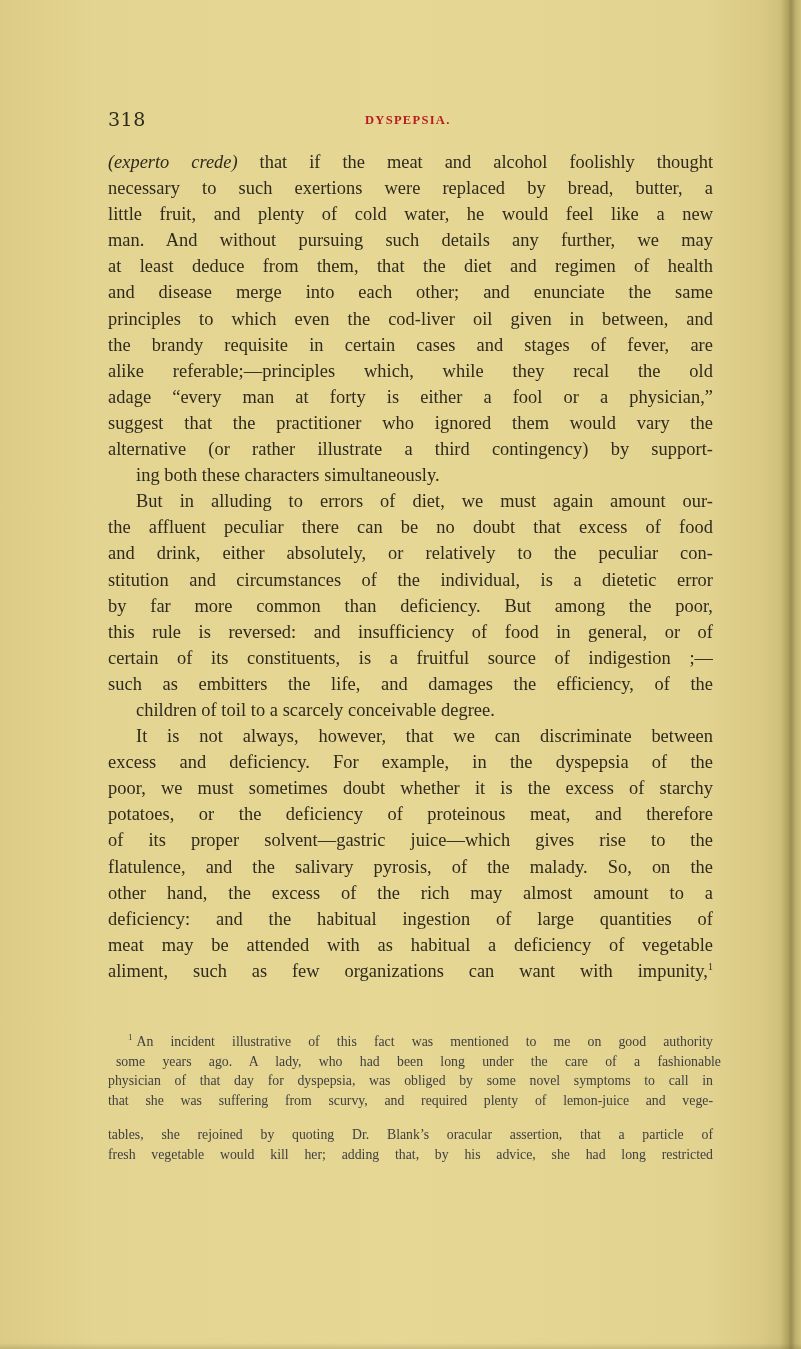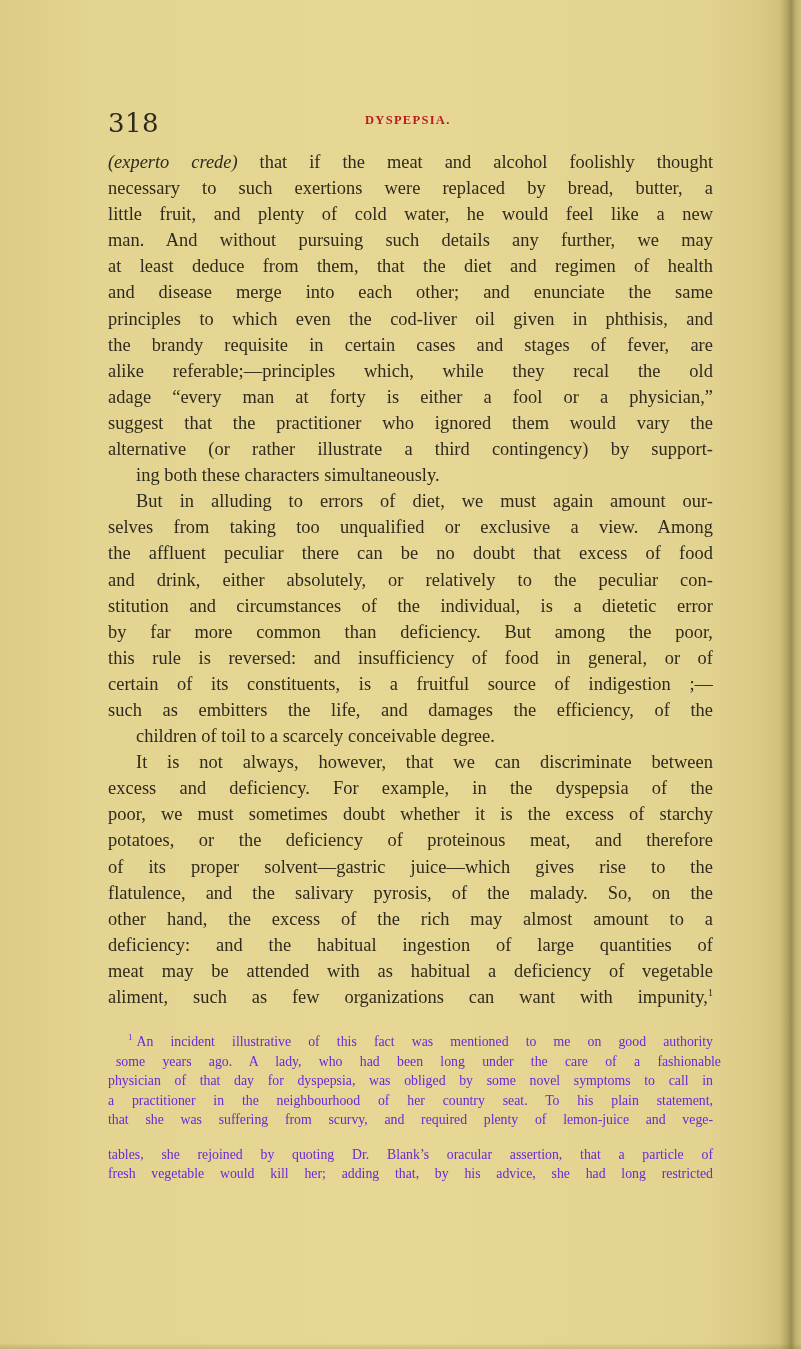--- a/index.html
+++ b/index.html
@@ -39,21 +39,21 @@
       position: absolute;
       left: 108px;
       top: 108px;
       width: 604px;
       height: 22px;
     }
     .page-number {
       position: absolute;
       left: 0;
       top: 0;
-      font-size: 26px;
+      font-size: 19px;
       font-family: "DejaVu Serif", serif;
       letter-spacing: 0.5px;
     }
     .running-title {
       position: absolute;
       left: 257px;
       top: 5px;
       font-size: 12.5px;
       letter-spacing: 1.3px;
       font-family: "Liberation Serif", serif;
@@ -91,21 +91,21 @@
       top: 1032px;
       width: 605px;
     }
     .fn-line {
       display: block;
       height: 19.5px;
       line-height: 19.5px;
       font-size: 13.8px;
       font-family: "Liberation Serif", serif;
       white-space: nowrap;
-      color: #6d28d9;
+      color: #404040;
     }
     .fn-line.indent {
       padding-left: 20px;
     }
     .fn-marker {
       font-size: 9px;
       vertical-align: super;
       line-height: 0;
       margin-right: 4px;
     }
@@ -130,29 +130,28 @@
     <span class="running-title">DYSPEPSIA.</span>
   </div>
 
   <div class="body-text">
     <span class="line" style="letter-spacing: -0.000252016px;"><span class="ital">(experto crede)</span><span> that if the meat and alcohol foolishly thought</span></span>
     <span class="line">necessary to such exertions were replaced by bread, butter, a</span>
     <span class="line">little fruit, and plenty of cold water, he would feel like a new</span>
     <span class="line">man. And without pursuing such details any further, we may</span>
     <span class="line">at least deduce from them, that the diet and regimen of health</span>
     <span class="line">and disease merge into each other; and enunciate the same</span>
-    <span class="line">principles to which even the cod-liver oil given in phthisis, and</span>
+    <span class="line">principles to which even the cod-liver oil given in between, and</span>
     <span class="line">the brandy requisite in certain cases and stages of fever, are</span>
     <span class="line">alike referable;—principles which, while they recal the old</span>
     <span class="line">adage “every man at forty is either a fool or a physician,”</span>
     <span class="line">suggest that the practitioner who ignored them would vary the</span>
     <span class="line">alternative (or rather illustrate a third contingency) by support-</span>
     <span class="line last">ing both these characters simultaneously.</span>
     <span class="line indent">But in alluding to errors of diet, we must again amount our-</span>
-    <span class="line">selves from taking too unqualified or exclusive a view. Among</span>
     <span class="line">the affluent peculiar there can be no doubt that excess of food</span>
     <span class="line">and drink, either absolutely, or relatively to the peculiar con-</span>
     <span class="line">stitution and circumstances of the individual, is a dietetic error</span>
     <span class="line">by far more common than deficiency. But among the poor,</span>
     <span class="line">this rule is reversed: and insufficiency of food in general, or of</span>
     <span class="line">certain of its constituents, is a fruitful source of indigestion ;—</span>
     <span class="line">such as embitters the life, and damages the efficiency, of the</span>
     <span class="line last">children of toil to a scarcely conceivable degree.</span>
     <span class="line indent">It is not always, however, that we can discriminate between</span>
     <span class="line">excess and deficiency. For example, in the dyspepsia of the</span>
@@ -163,18 +162,17 @@
     <span class="line">other hand, the excess of the rich may almost amount to a</span>
     <span class="line">deficiency: and the habitual ingestion of large quantities of</span>
     <span class="line">meat may be attended with as habitual a deficiency of vegetable</span>
     <span class="line"><span>aliment, such as few organizations can want with impunity,</span><span class="sup">1</span></span>
   </div>
 
   <div class="footnotes">
     <span class="fn-line indent" style="word-spacing: 13.6836px;"><span class="fn-marker">1</span><span>An incident illustrative of this fact was mentioned to me on good authority</span></span>
     <span class="fn-line" style="word-spacing: 13.8326px; margin-left: 8px;">some years ago. A lady, who had been long under the care of a fashionable</span>
     <span class="fn-line" style="word-spacing: 10.2321px;">physician of that day for dyspepsia, was obliged by some novel symptoms to call in</span>
-    <span class="fn-line" style="word-spacing: 14.375px;">a practitioner in the neighbourhood of her country seat. To his plain statement,</span>
     <span class="fn-line" style="word-spacing: 13.2539px;">that she was suffering from scurvy, and required plenty of lemon-juice and vege-</span>
     <span class="fn-line" style="word-spacing: 14.3047px; margin-top: 15px;">tables, she rejoined by quoting Dr. Blank’s oracular assertion, that a particle of</span>
     <span class="fn-line" style="word-spacing: 12.3209px;">fresh vegetable would kill her; adding that, by his advice, she had long restricted</span>
   </div>
 </div>
 
 </body></html>

